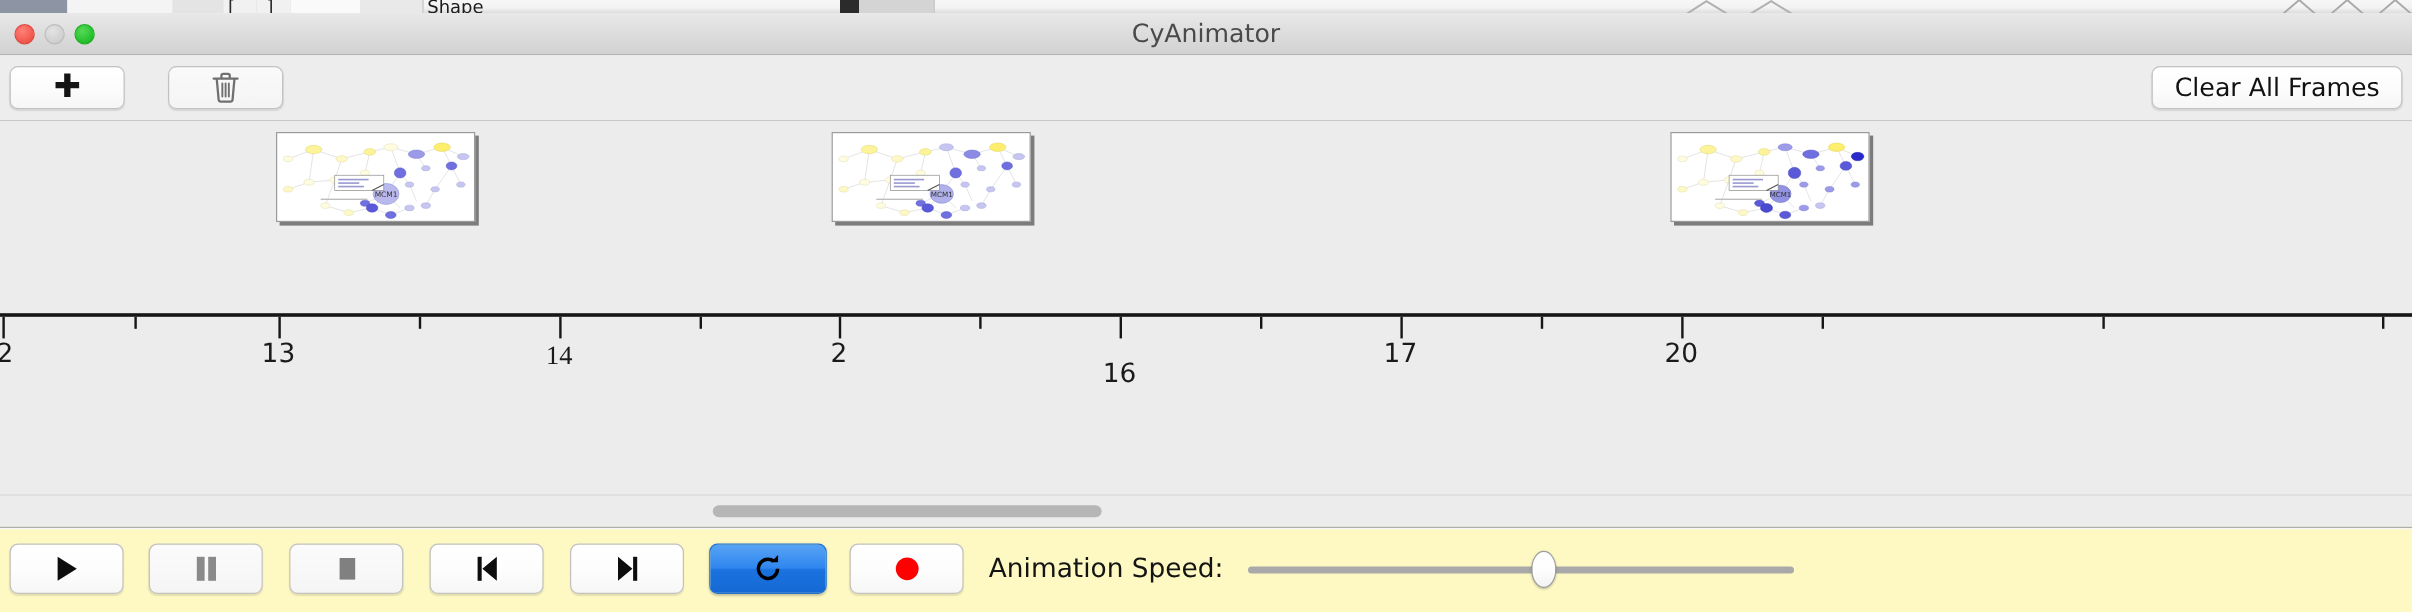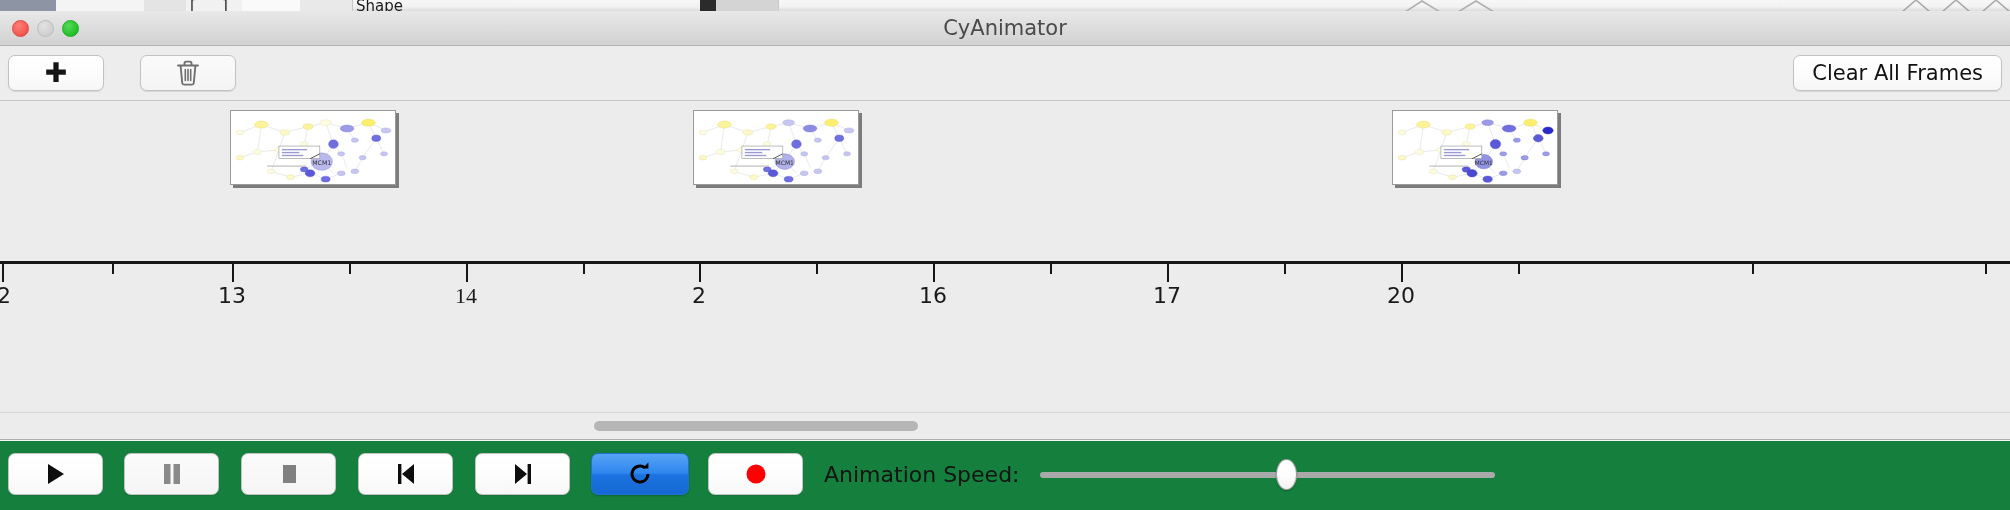--- a/index.html
+++ b/index.html
@@ -231,21 +231,21 @@
     border-radius: 5px;
     background: #b6b6b6;
     cursor: default;
   }
 
   
   #transport-bar {
     position: relative;
     height: 70px;
     flex: 0 0 auto;
-    background: #15803d;
+    background: #fef9c3;
     border-top: 1px solid #adadad;
     box-shadow: inset 0 1px 0 #f6f6f6;
   }
   .tp-btn {
     position: absolute;
     top: 13px;
     height: 42px;
     box-sizing: border-box;
     border: 1px solid #c2c2c2;
     border-radius: 7px;
@@ -532,21 +532,21 @@
       <div class="tick minor" style="left:1050px;"></div>
       <div class="tick minor" style="left:1284px;"></div>
       <div class="tick minor" style="left:1518px;"></div>
       <div class="tick minor" style="left:1752px;"></div>
       <div class="tick minor" style="left:1985px;"></div>
 
       <div class="tick-label" style="left:4px;">2</div>
       <div class="tick-label" style="left:232px;">13</div>
       <div class="tick-label" style="left:466px;font-family:Liberation Serif, serif;">14</div>
       <div class="tick-label" style="left:699px;">2</div>
-      <div class="tick-label" style="left:933px;">16</div>
+      <div class="tick-label" style="left:933px;margin-top:16px;">16</div>
       <div class="tick-label" style="left:1167px;">17</div>
       <div class="tick-label" style="left:1401px;">20</div>
 
     </div>
 
     <div id="timeline-scrollbar">
       <div id="timeline-scroll-thumb" style="left:594px; width:324px;"></div>
     </div>
   </div>
 

